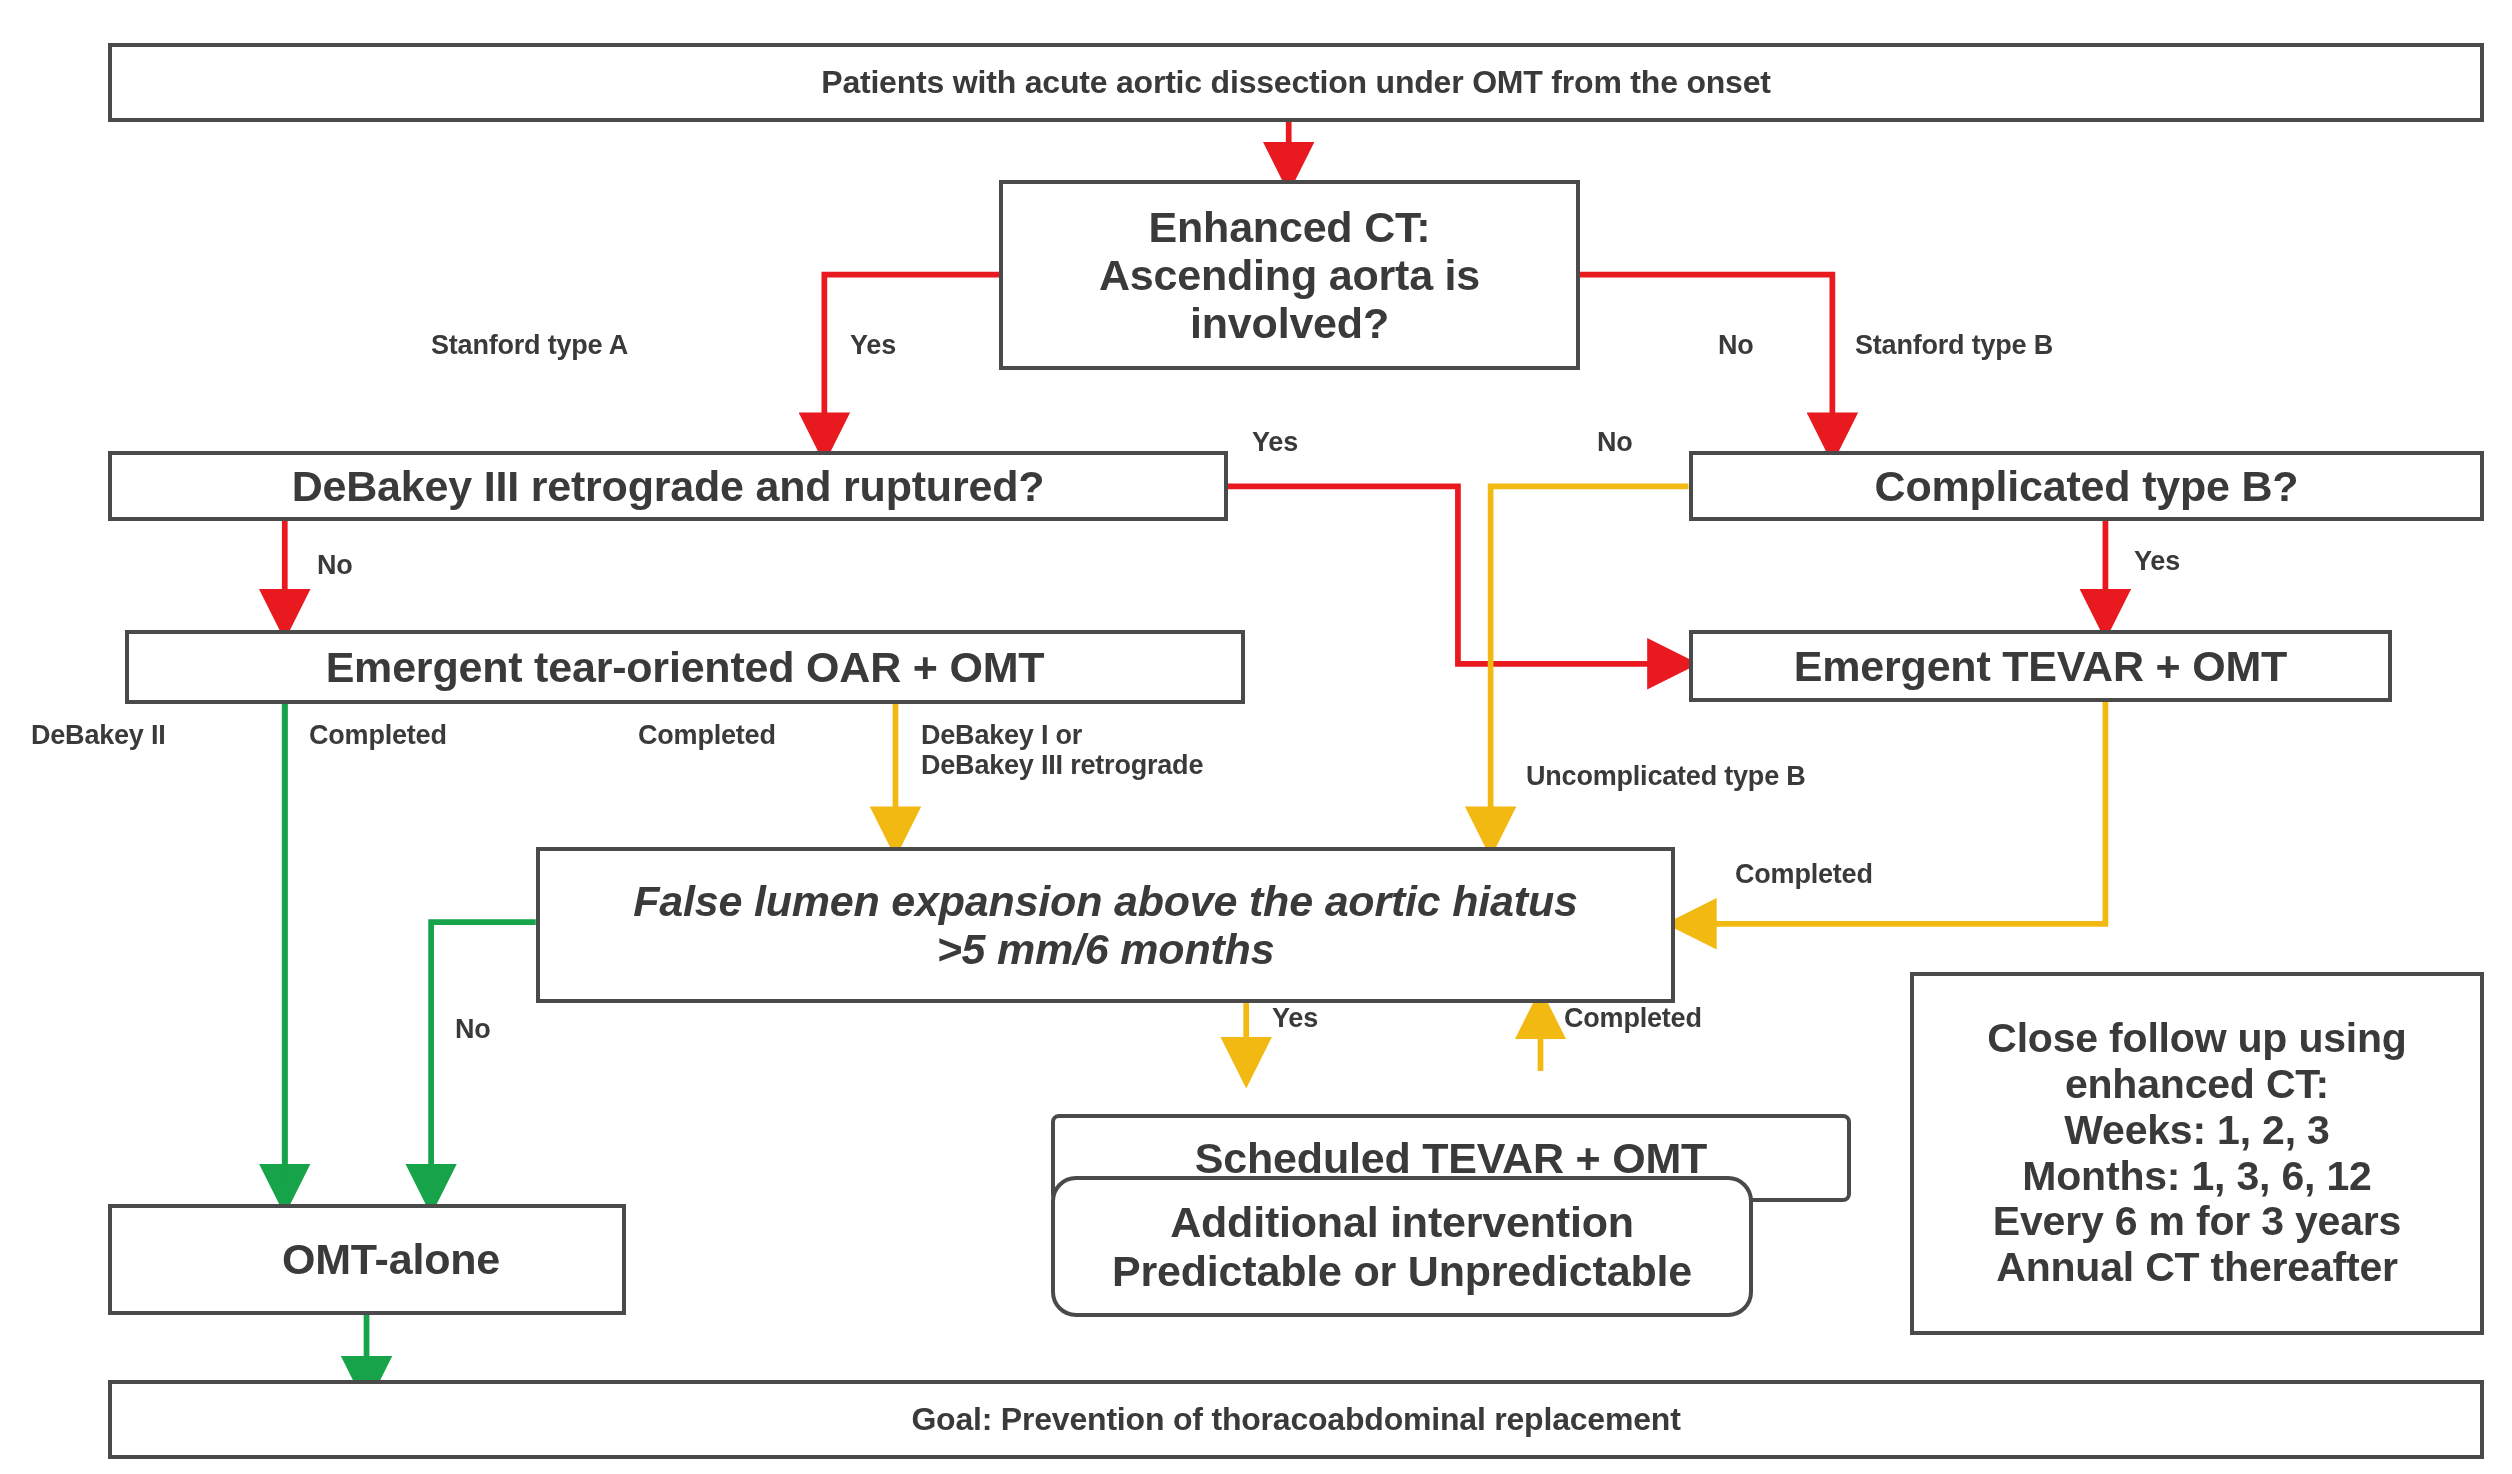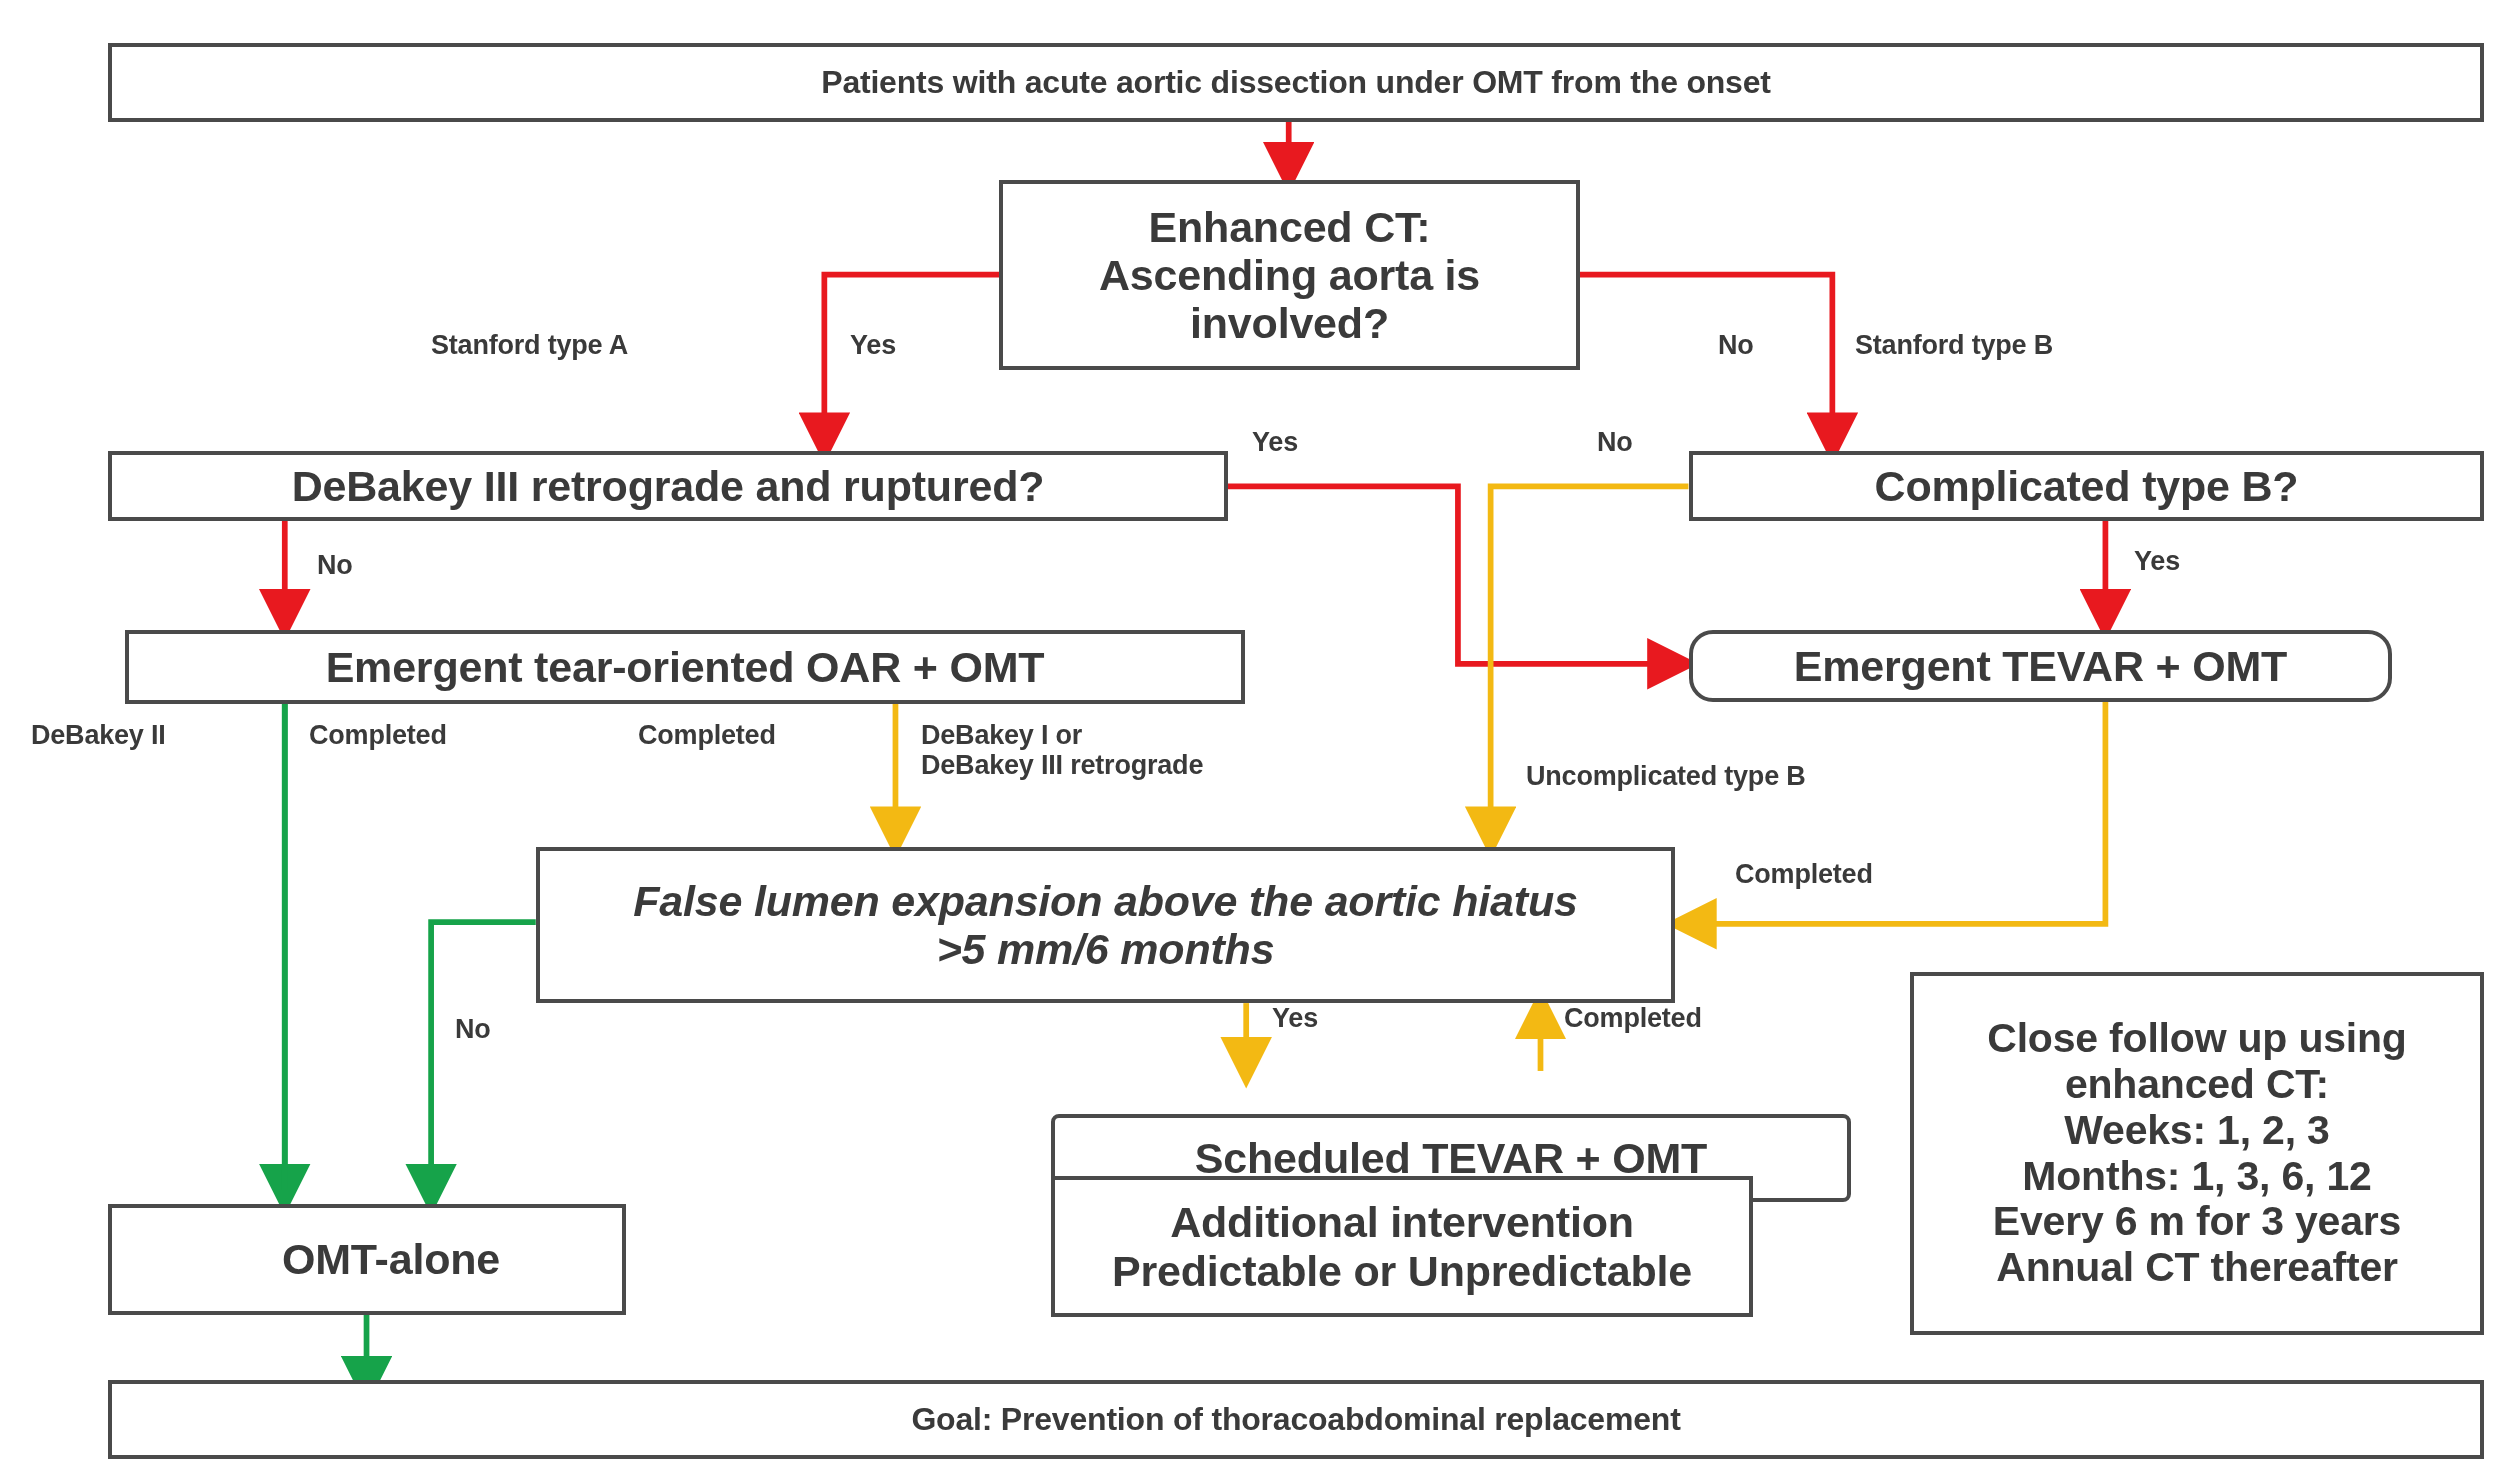--- a/index.html
+++ b/index.html
@@ -100,34 +100,34 @@
   </div>
 
   <div class="node f-node" style="left:1689px;top:451px;width:795px;height:70px;">
     <span class="txt">Complicated type B?</span>
   </div>
 
   <div class="node f-node" style="left:108px;top:630px;width:1120px;height:74px;margin-left:17px;">
     <span class="txt">Emergent tear-oriented OAR + OMT</span>
   </div>
 
-  <div class="node f-node" style="left:1689px;top:630px;width:703px;height:72px;border-radius:24px;">
+  <div class="node f-node" style="left:1689px;top:630px;width:703px;height:72px;">
     <span class="txt">Emergent TEVAR + OMT</span>
   </div>
 
   <div class="node f-node" style="left:536px;top:847px;width:1139px;height:156px;font-style:italic;">
     <span class="txt">False lumen expansion above the aortic hiatus
 &gt;5 mm/6 months</span>
   </div>
 
   <div class="node f-node" style="left:1051px;top:1114px;width:800px;height:88px;border-radius:8px;">
     <span class="txt">Scheduled TEVAR + OMT</span>
   </div>
 
-  <div class="node f-node" style="left:1051px;top:1176px;width:702px;height:141px;">
+  <div class="node f-node" style="left:1051px;top:1176px;width:702px;height:141px;border-radius:25px;">
     <span class="txt">Additional intervention
 Predictable or Unpredictable</span>
   </div>
 
   <div class="node f-node" style="left:108px;top:1204px;width:518px;height:111px;padding-left:48px;">
     <span class="txt">OMT-alone</span>
   </div>
 
   <div class="node f-follow" style="left:1910px;top:972px;width:574px;height:363px;">
     <span class="txt">Close follow up using

